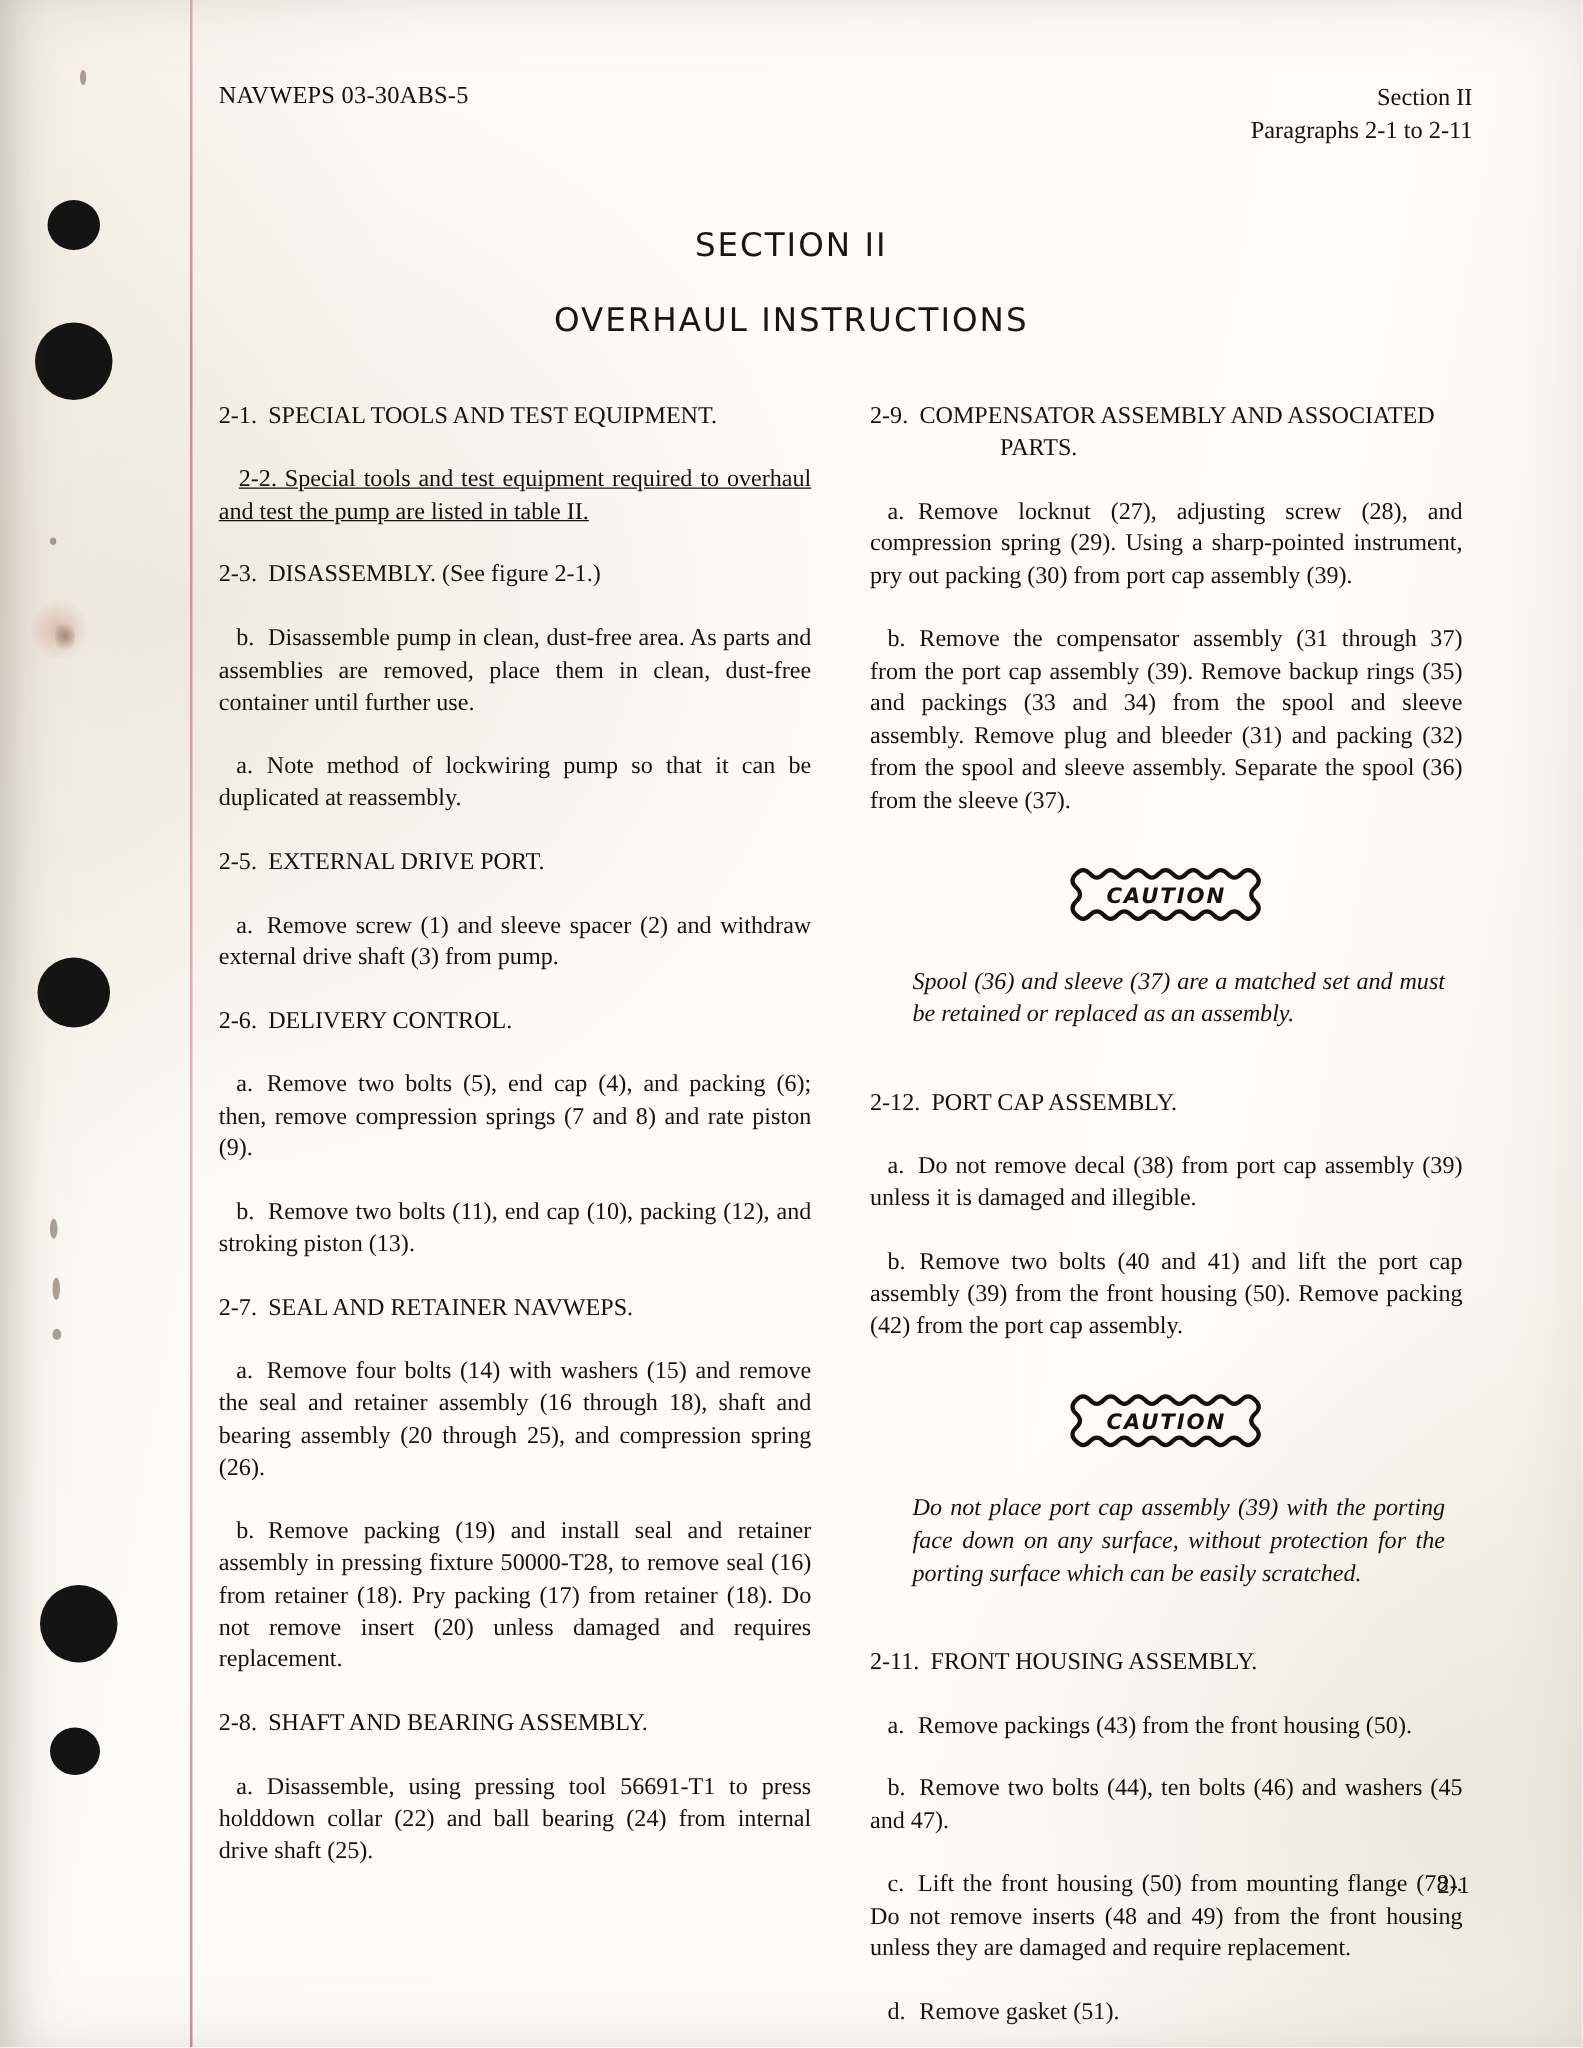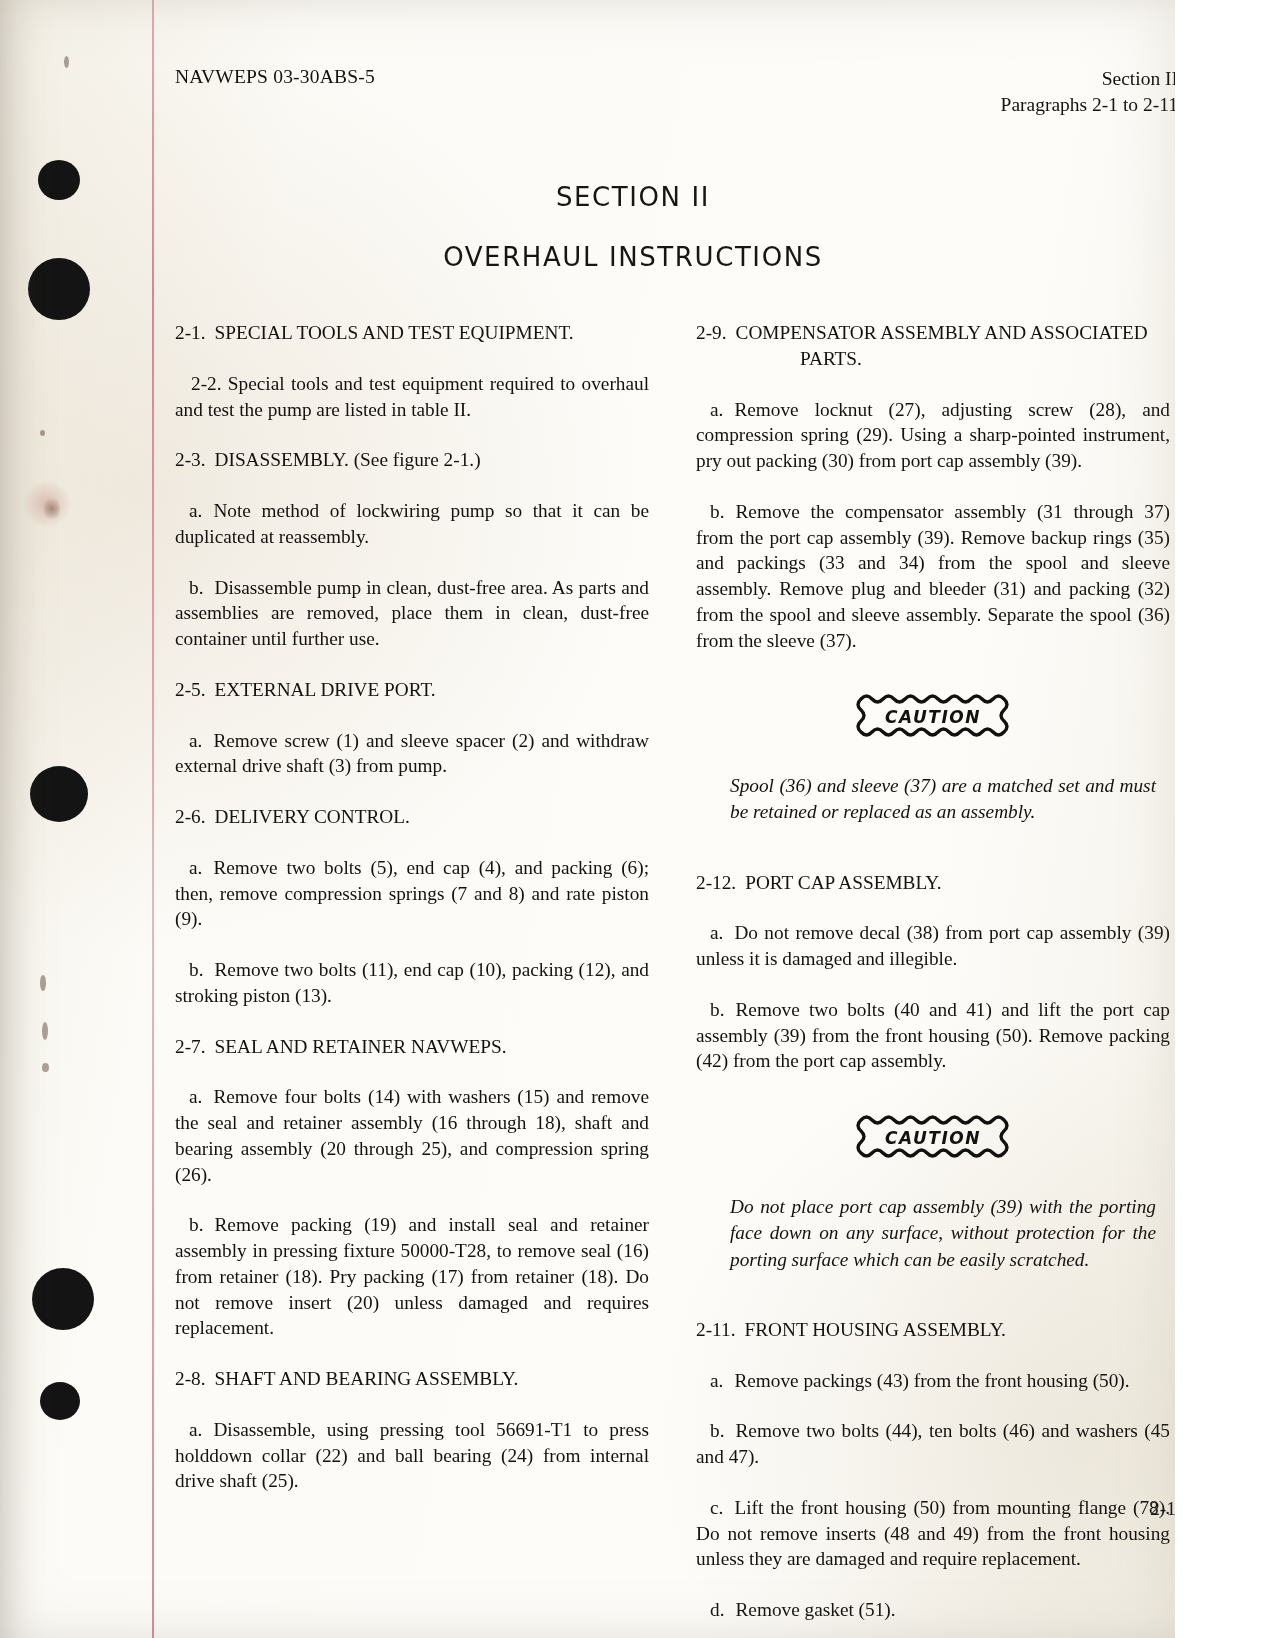--- a/index.html
+++ b/index.html
@@ -2,21 +2,21 @@
 <html><head>
 <meta charset="utf-8">
 <style>
   html, body {
     margin: 0;
     padding: 0;
     background: #ffffff;
   }
   .page {
     position: relative;
-    width: 1175px;
+    width: 1266px;
     height: 1638px;
     background: #fbfaf6;
     overflow: hidden;
     font-family: "Liberation Serif", "DejaVu Serif", serif;
     color: #14120f;
   }
 
   
   .paper-tint {
     position: absolute;
@@ -141,20 +141,21 @@
   }
   .heading .num { margin-right: 9px; }
   .heading-hang {
     padding-left: 104px;
     text-indent: -104px;
     text-align: left;
   }
   .body-p {
     margin-bottom: 25px;
     text-indent: 16px;
+    text-decoration: underline;
   }
   .item {
     margin-bottom: 25px;
     text-indent: 14px;
   }
   .item .lbl { margin-right: 11px; }
   .nogap { margin-bottom: 0; }
 
   
   .caution-wrap {
@@ -249,25 +250,25 @@
         </p>
 
         <p class="body-p">2-2. Special tools and test equipment required to overhaul and test the pump are listed in table II.</p>
 
         <p class="heading">
           <span class="num">2-3.</span><span>DISASSEMBLY.  (See figure 2-1.)</span>
         </p>
 
 
         <p class="item">
+          <span class="lbl">b.</span><span>Disassemble pump in clean, dust-free area. As parts and assemblies are removed, place them in clean, dust-free container until further use.</span>
+        </p>
+
+        <p class="item">
           <span class="lbl">a.</span><span>Note method of lockwiring pump so that it can be duplicated at reassembly.</span>
-        </p>
-
-        <p class="item">
-          <span class="lbl">b.</span><span>Disassemble pump in clean, dust-free area. As parts and assemblies are removed, place them in clean, dust-free container until further use.</span>
         </p>
 
         <p class="heading">
           <span class="num">2-5.</span><span>EXTERNAL DRIVE PORT.</span>
         </p>
 
         <p class="item">
           <span class="lbl">a.</span><span>Remove screw (1) and sleeve spacer (2) and withdraw external drive shaft (3) from pump.</span>
         </p>
 

